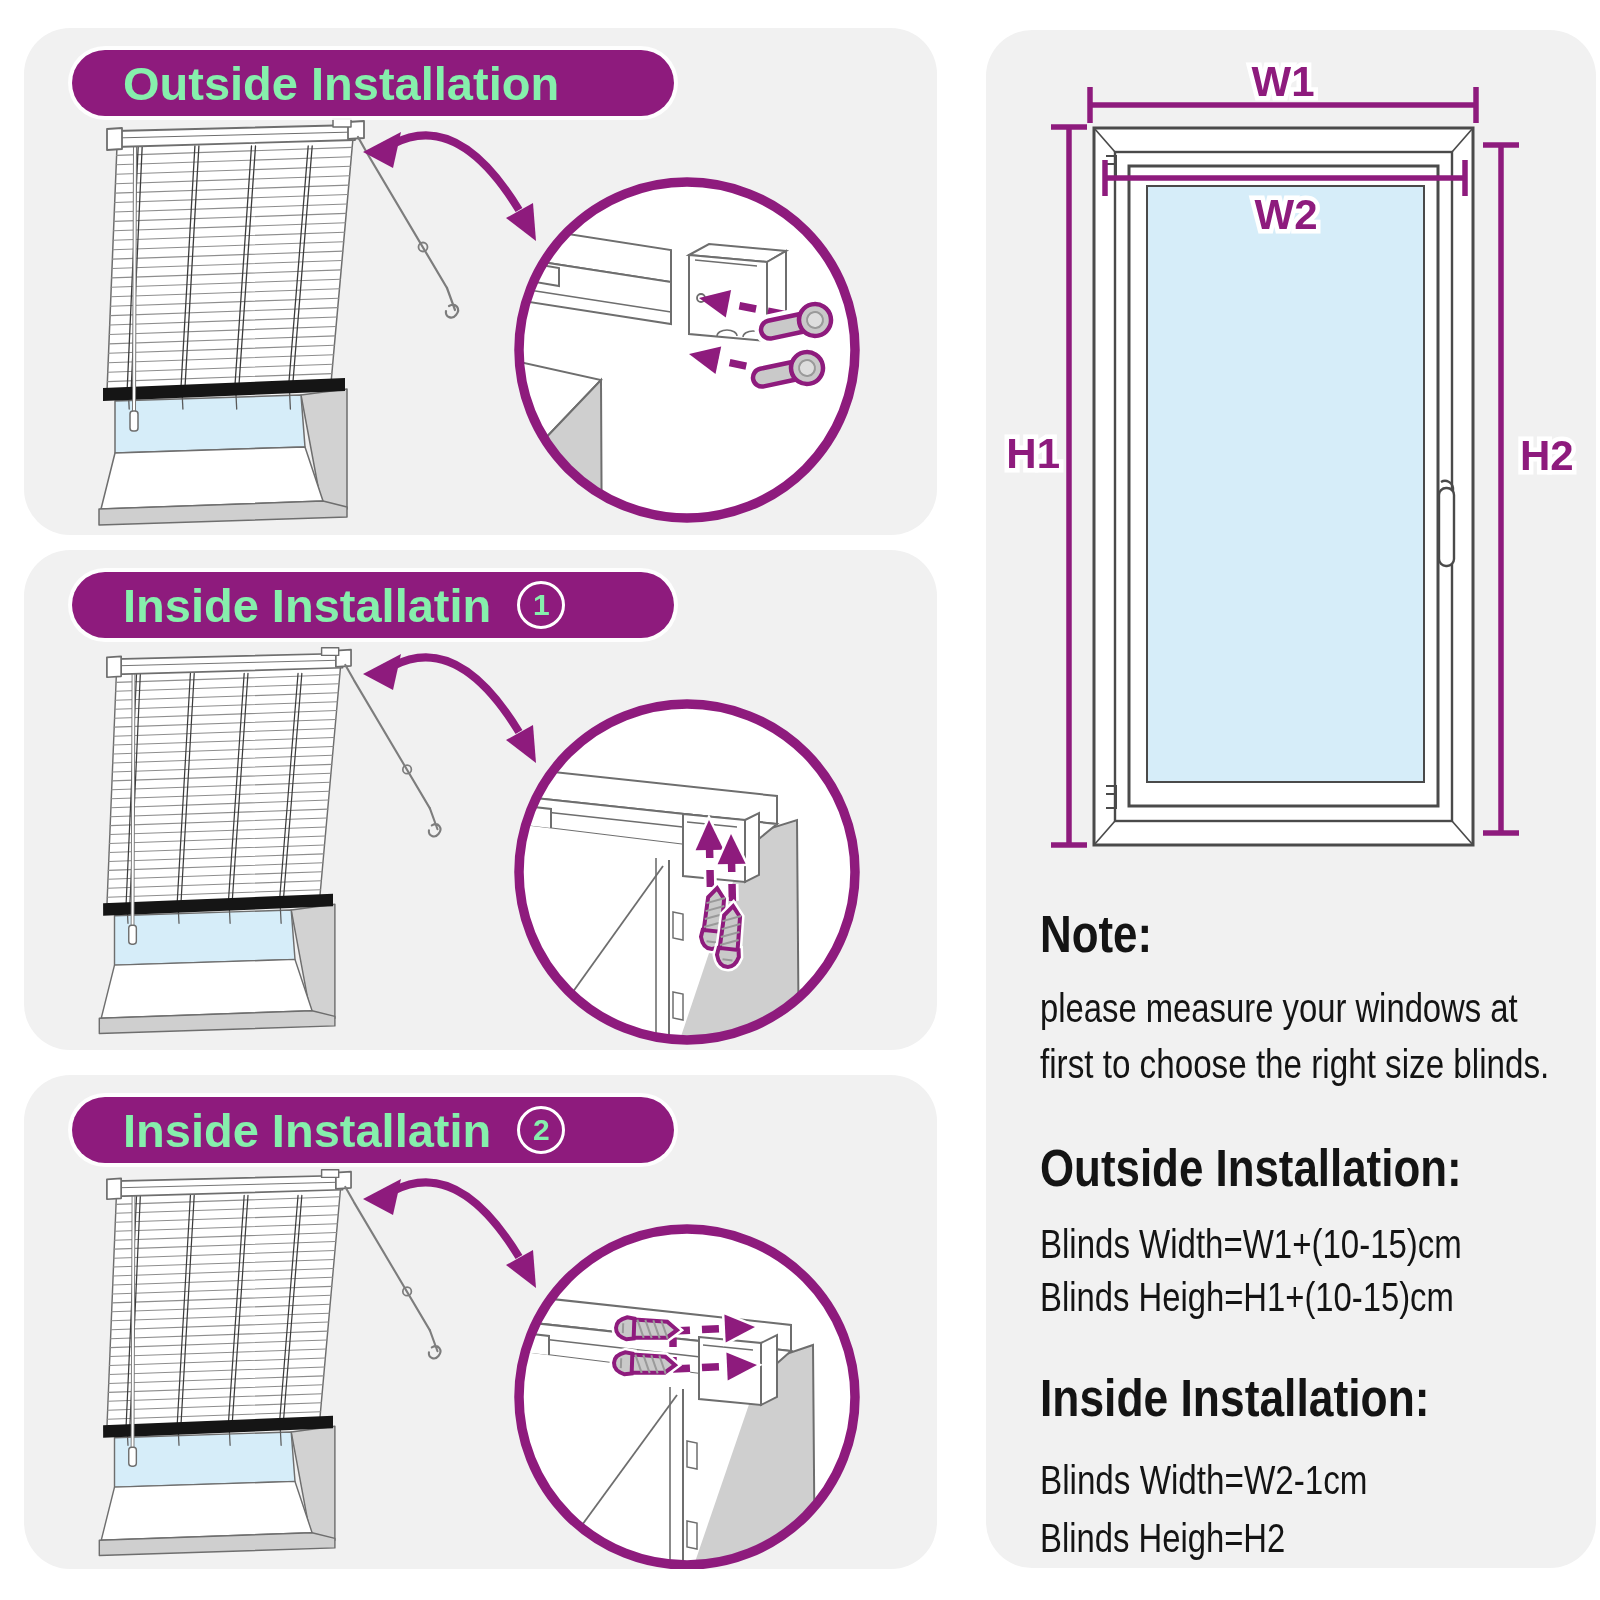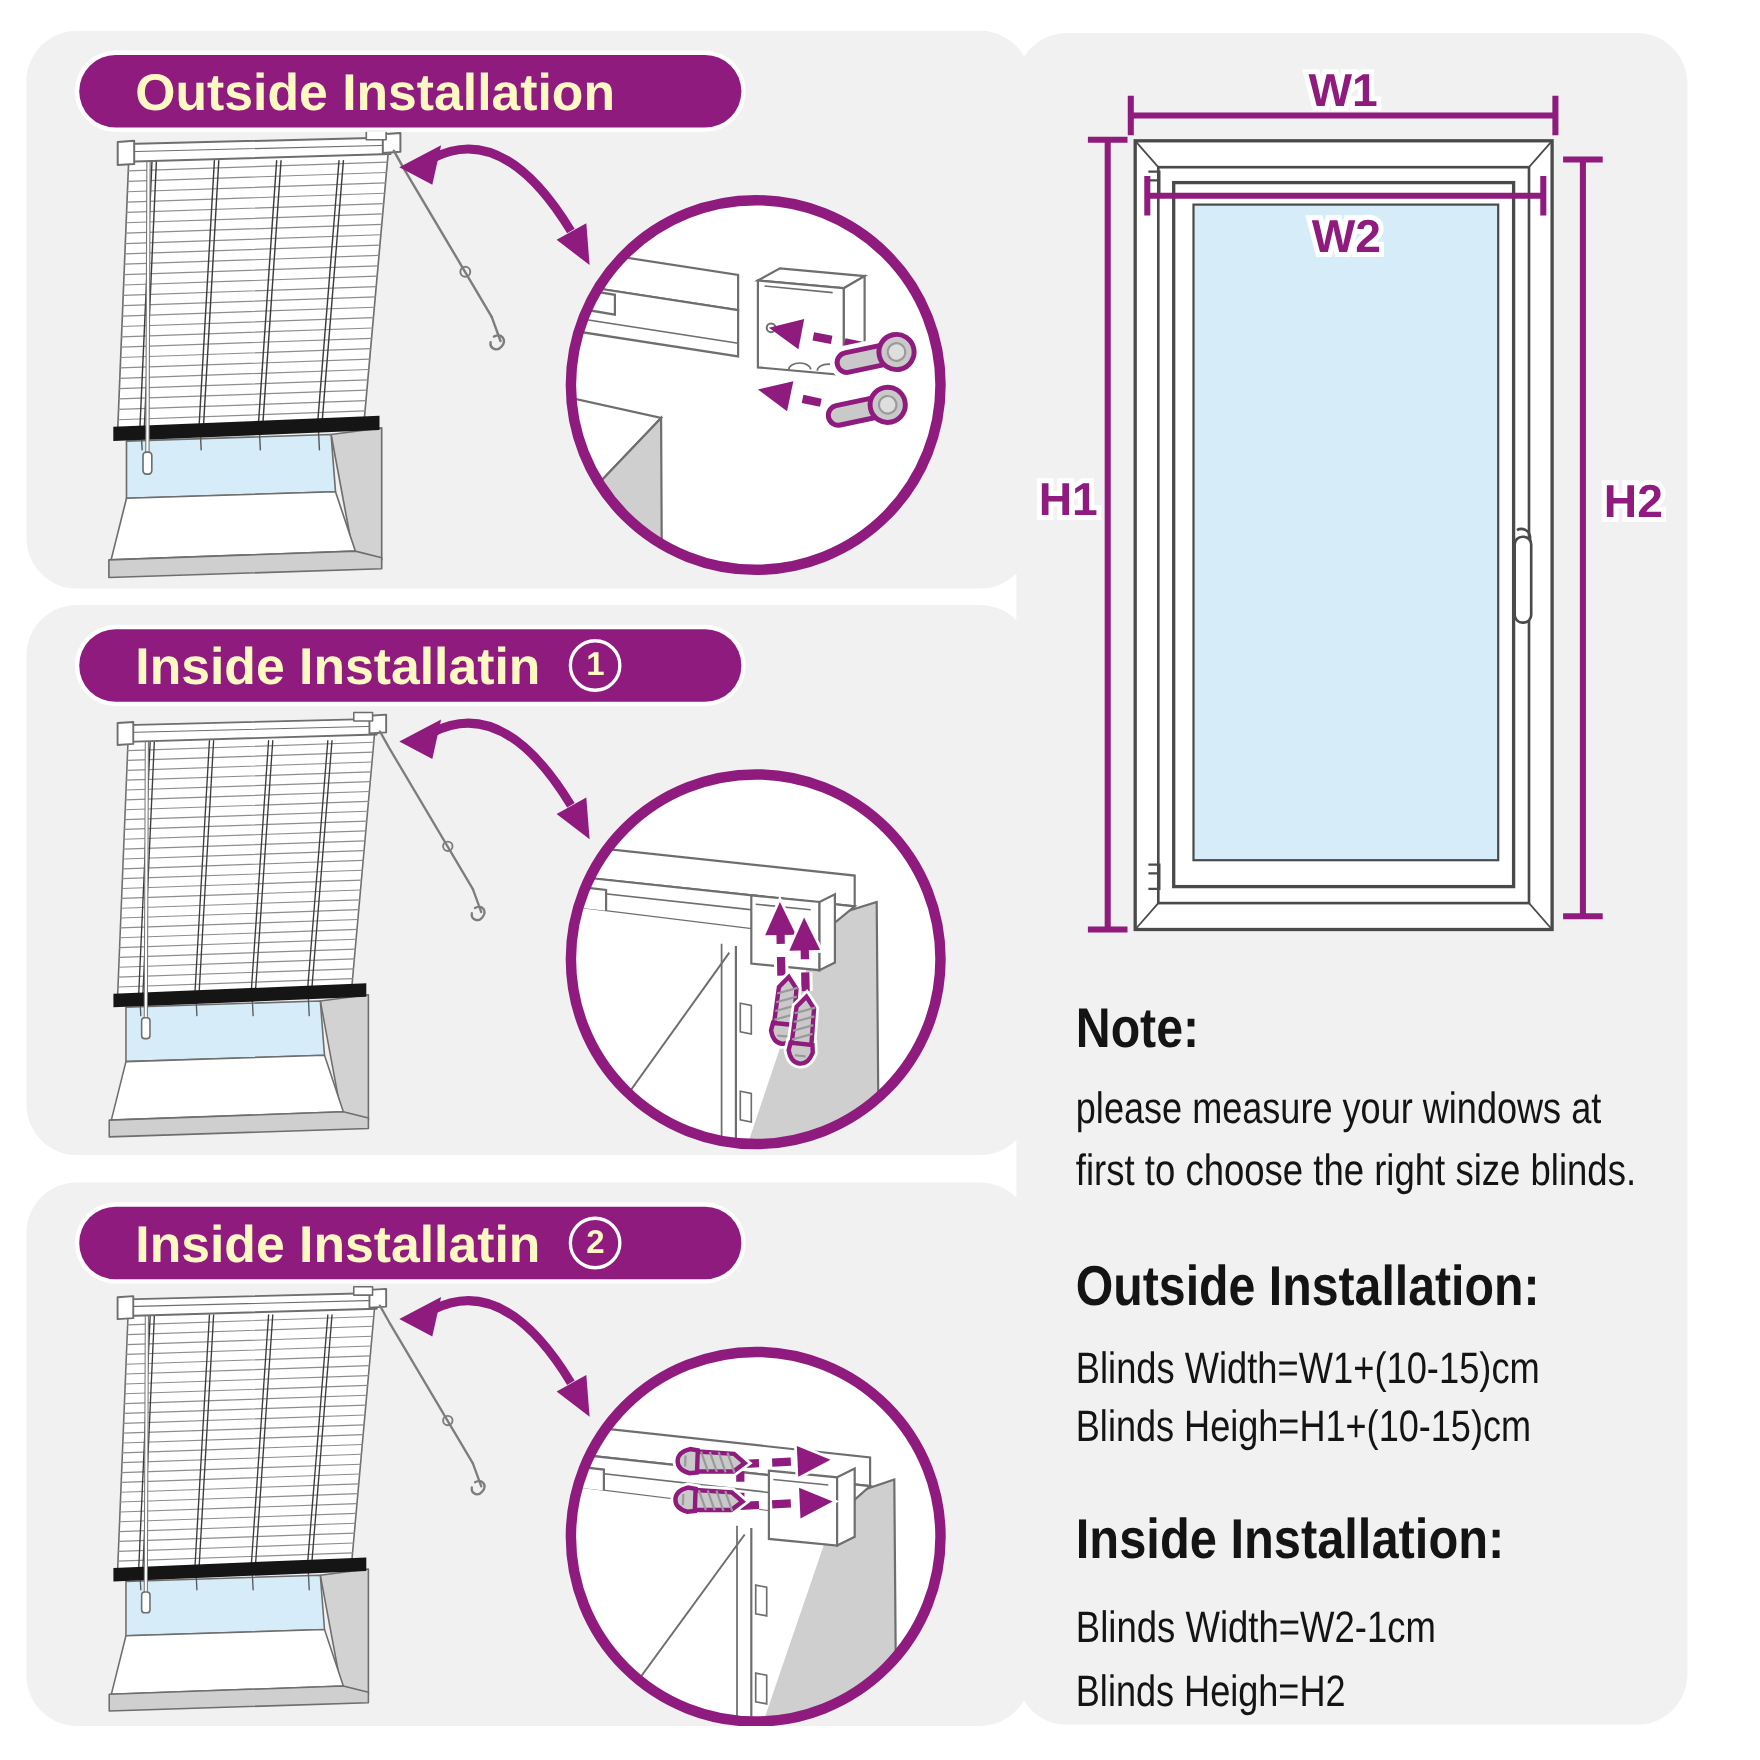--- a/index.html
+++ b/index.html
@@ -1,17 +1,17 @@
 <!DOCTYPE html>
 <html><head><meta charset="utf-8"><style>
 html,body{margin:0;padding:0;width:1600px;height:1600px;background:#ffffff;overflow:hidden;
 font-family:"Liberation Sans",sans-serif;}
 .panel{position:absolute;background:#f1f1f1;border-radius:46px;}
 .banner{position:absolute;left:48px;top:22px;width:602px;height:66px;background:#8e1b7d;
-border-radius:34px;color:#fef9c3;font-weight:bold;font-size:47px;display:flex;align-items:center;
+border-radius:34px;color:#86efac;font-weight:bold;font-size:47px;display:flex;align-items:center;
 justify-content:flex-start;padding-left:51px;box-sizing:border-box;
 box-shadow:0 0 0 4px rgba(255,255,255,.9);}
 .cd{display:inline-flex;flex:none;width:42px;height:42px;border:3.5px solid #fff;border-radius:50%;
 align-items:center;justify-content:center;font-size:30px;margin-left:26px;font-weight:bold;}
 </style></head><body>
 <svg width="0" height="0" style="position:absolute">
     <defs>
       <g id="blind" stroke-linejoin="round" stroke-linecap="round">
         <polygon points="196,300 242,294 242,414 218,418" fill="#d2d2d2" stroke="#6e6e6e" stroke-width="1.5"></polygon>
         <polygon points="10,306 196,300 200,352 10,358" fill="#d6edf9" stroke="#6e6e6e" stroke-width="1.5"></polygon>
@@ -200,21 +200,21 @@
           <line x1="-14" y1="-28" x2="44.0" y2="-30.8" stroke="#8e1b7d" stroke-width="7.5" stroke-dasharray="17 12"></line>
           <polygon points="70,-32 40.7,-16.6 39.4,-44.6" fill="#8e1b7d"></polygon>
           <use href="#tscrew" transform="translate(-40,-68) rotate(2)"></use>
           <use href="#tscrew" transform="translate(-42,-33) rotate(2)"></use>
         </g>
       </g>
       <circle cx="663" cy="322" r="168" fill="none" stroke="#8e1b7d" stroke-width="9.5"></circle>
     </svg>
     <div class="banner">Inside Installatin<span class="cd">2</span></div>
   </div>
-<div class="panel" style="left:924px;top:30px;width:610px;height:1538px">
+<div class="panel" style="left:986px;top:30px;width:610px;height:1538px">
     <svg width="610" height="900" viewBox="0 0 610 900" style="position:absolute;left:0;top:0">
       <g fill="#ffffff" stroke="#4a4a4a" stroke-width="2.4" stroke-linejoin="miter">
         <rect x="108" y="98" width="379" height="717" stroke-width="3"></rect>
         <rect x="129" y="122" width="337" height="669"></rect>
         <line x1="108" y1="98" x2="129" y2="122" stroke-width="1.6"></line>
         <line x1="487" y1="98" x2="466" y2="122" stroke-width="1.6"></line>
         <line x1="108" y1="815" x2="129" y2="791" stroke-width="1.6"></line>
         <line x1="487" y1="815" x2="466" y2="791" stroke-width="1.6"></line>
         <rect x="143" y="136" width="309" height="640" stroke-width="3"></rect>
         <rect x="161" y="156" width="277" height="596" fill="#d6edf9" stroke-width="2"></rect>

